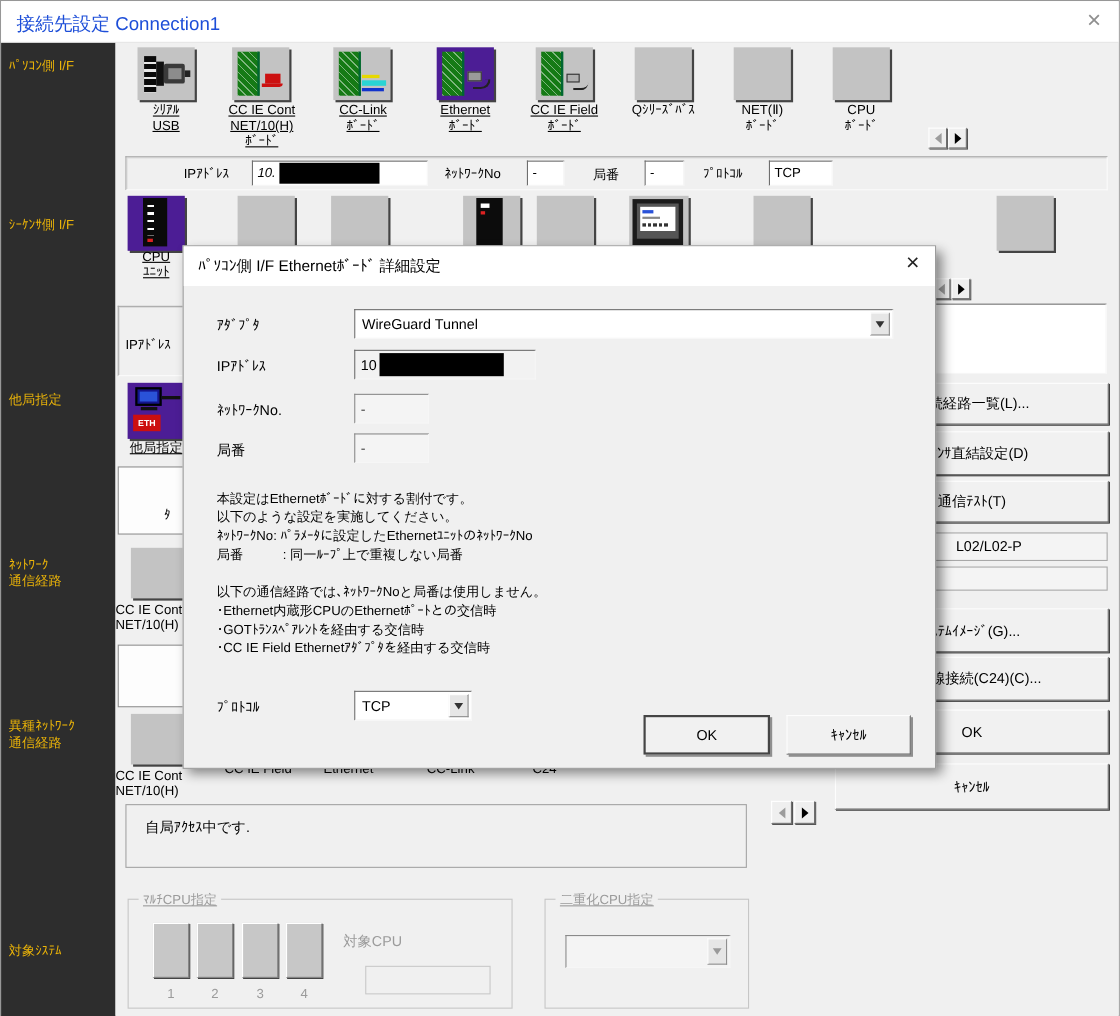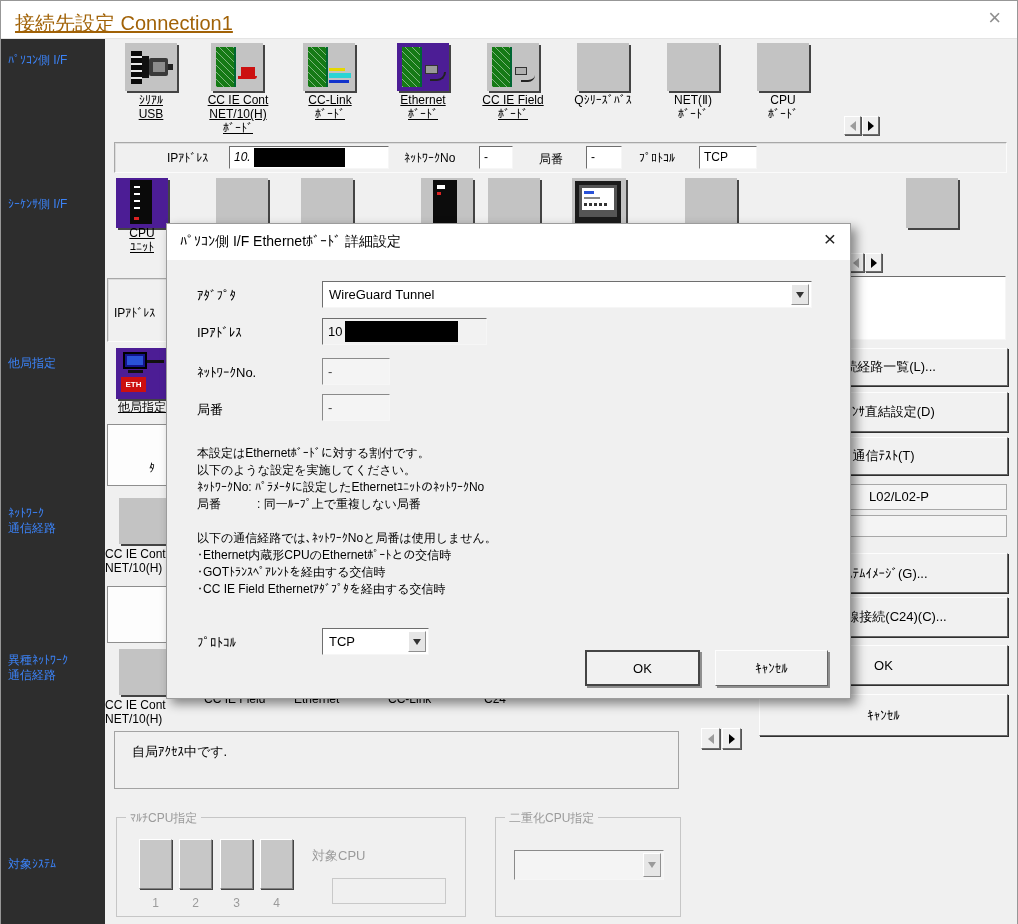--- a/index.html
+++ b/index.html
@@ -3,24 +3,24 @@
 <meta charset="utf-8">
 <style>
   * { margin:0; padding:0; box-sizing:border-box; }
   html,body { width:1018px; height:924px; }
   body { font-family:"Liberation Sans","DejaVu Sans",sans-serif; font-size:12px; color:#000;
          background:#fff; position:relative; overflow:hidden; }
   .abs { position:absolute; }
   .ml { white-space:pre-line; }
   .win { position:absolute; left:0; top:0; width:1018px; height:924px; border:1px solid #979797; background:#f0f0f0; }
   .titlebar { position:absolute; left:0; top:0; width:1016px; height:38px; background:#ffffff; border-bottom:1px solid #e4e4e4; }
-  .title-text { position:absolute; left:14px; top:9px; font-size:20px; color:#a16207;text-decoration:underline; }
+  .title-text { position:absolute; left:14px; top:9px; font-size:17px; color:#1d4ed8; }
   .win-close { position:absolute; right:16px; top:4px; font-size:22px; color:#8f8f8f; cursor:default; }
   .sidebar { position:absolute; left:0; top:38px; width:104px; height:885px; background:#2d2d2d; }
-  .side-label { position:absolute; left:7px; color:#3b82f6; line-height:15px; font-size:12px; }
+  .side-label { position:absolute; left:7px; color:#eab308; line-height:15px; font-size:12px; }
   .content { position:absolute; left:104px; top:38px; width:912px; height:885px; background:#f0f0f0; }
 
   .icon-cell { position:absolute; width:52px; height:48px; background:#c3c3c3; box-shadow:2px 2px 0 rgba(25,25,25,.8); }
   .icon-cell.sel { background:#4c1d95; }
   .icon-cell .abs { position:absolute; }
   .icon-label { position:absolute; text-align:center; line-height:14px; font-size:12px; }
   .icon-label.u { text-decoration:underline; }
 
   .panelbar { position:absolute; background:#f0f0f0; border:1px solid #a8a8a8; border-right-color:#fbfbfb; border-bottom-color:#fbfbfb; box-shadow:inset 1px 1px 0 #dcdcdc; }
   .sunken { position:absolute; background:#fff; border:1px solid #6e6e6e; border-right-color:#f6f6f6; border-bottom-color:#f6f6f6; }
@@ -33,21 +33,21 @@
   .btn-ok-default { border:2px solid #454545; box-shadow:2px 2px 0 #8f8f8f; }
   .btn-dlg { box-shadow:2px 2px 0 #8f8f8f; }
   .minibtn { position:absolute; width:17px; height:19px; background:#efefef; border:1px solid #6e6e6e; border-top-color:#fff; border-left-color:#fff; box-shadow:1px 1px 0 #555; display:flex; align-items:center; justify-content:center; }
   .tri-r { width:0; height:0; border-style:solid; border-width:5px 0 5px 6px; border-color:transparent transparent transparent #000; }
   .tri-l { width:0; height:0; border-style:solid; border-width:5px 6px 5px 0; border-color:transparent #9c9c9c transparent transparent; }
   .tri-d { width:0; height:0; border-style:solid; border-width:6px 4px 0 4px; border-color:#333 transparent transparent transparent; }
   .tri-d.dis { border-top-color:#9a9a9a; }
   .combo-btn { position:absolute; top:2px; right:2px; bottom:2px; width:18px; background:#e6e6e6; border:1px solid #8f8f8f; border-top-color:#fff; border-left-color:#fff; display:flex; align-items:center; justify-content:center; }
 
   .grpbox { position:absolute; border:1px solid #c6c6c6; }
-  .legend { position:absolute; top:-8px; left:9px; background:#f0f0f0; padding:0 4px; color:#9b9b9b; font-size:12px; }
+  .legend { position:absolute; top:-8px; left:9px; background:#f0f0f0; padding:0 4px; color:#9b9b9b; font-size:12px;text-decoration:underline; }
   .dis-text { color:#9b9b9b; }
 
   .redact { position:absolute; background:#000; }
 
   .dialog { position:absolute; left:165px; top:222px; width:685px; height:476px; background:#f0f0f0;
             border:1px solid #9c9c9c; box-shadow:5px 5px 10px rgba(0,0,0,.45); z-index:50; }
   .dlg-titlebar { position:absolute; left:0; top:0; width:100%; height:36px; background:#fff; }
   .dlg-title { position:absolute; left:13px; top:9px; font-size:14px; color:#000; }
   .dlg-close { position:absolute; right:14px; top:3px; font-size:21px; color:#222; font-weight:300; }
   .info-line { position:absolute; left:30px; height:17px; font-size:12px; white-space:pre; }

